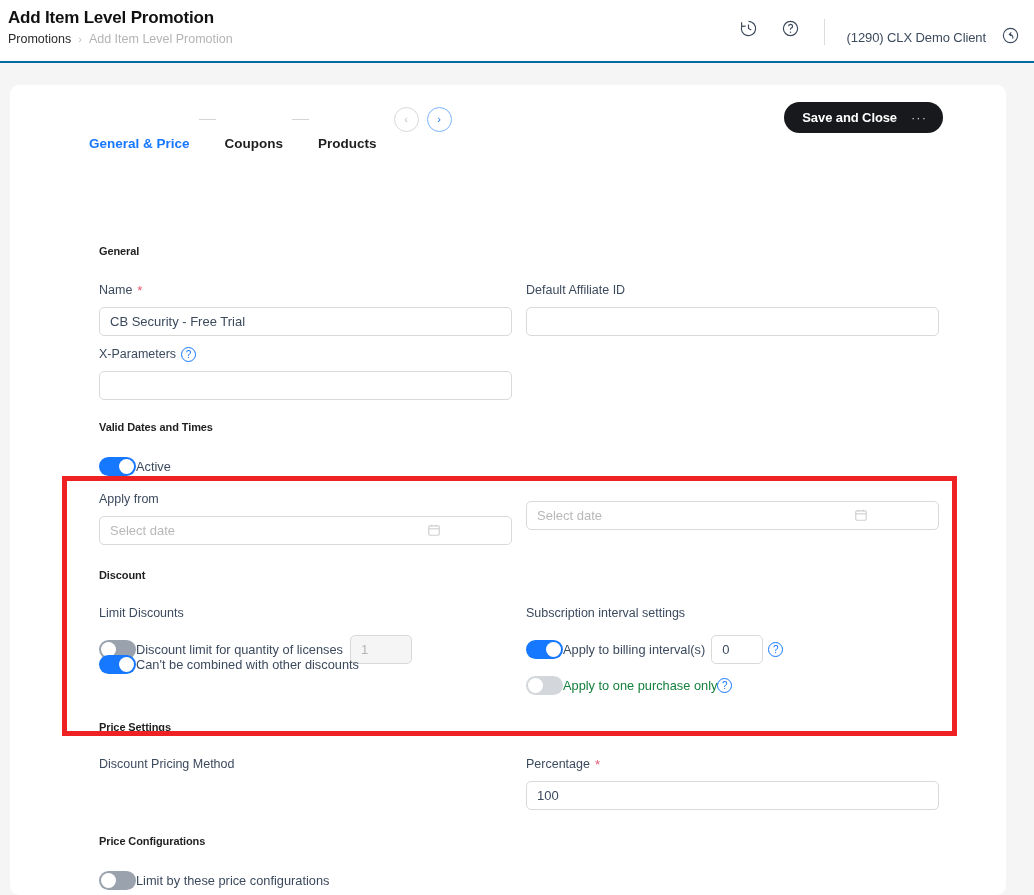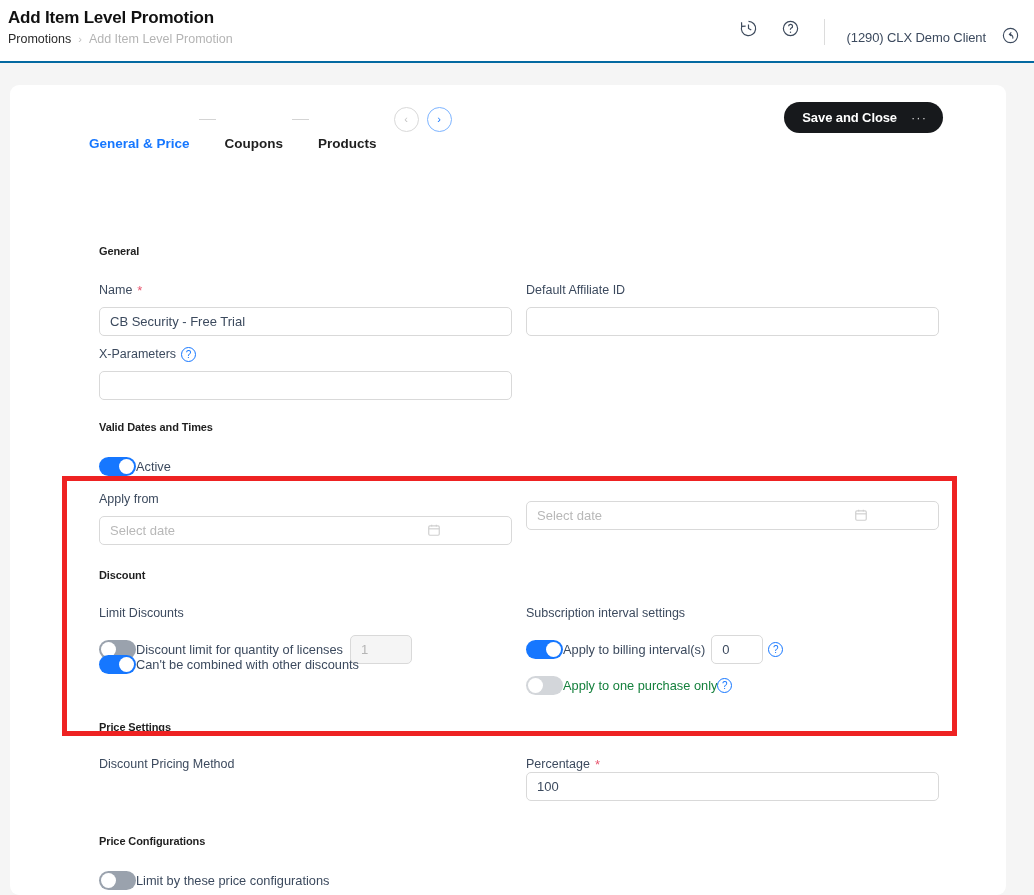--- a/index.html
+++ b/index.html
@@ -431,21 +431,21 @@
       <div class="field-label">
         <span>Discount Pricing Method</span>
       </div>
     </div>
 
     <div class="abs" style="left:516px; top:620px;">
       <div class="field-label">
         <span>Percentage</span>
         <span class="req">*</span>
       </div>
-      <input class="inp" style="" value="100">
+      <input class="inp" style="margin-top: 9px;" value="100">
     </div>
 
     <h2 class="section-title abs" style="left:89px; top:698px;">Price Configurations</h2>
 
     <div class="toggle-row abs" style="left:89px; top:734px;">
       <div class="toggle">
           <span class="knob"></span>
         </div>
       <span class="toggle-text">Limit by these price configurations</span>
     </div>

